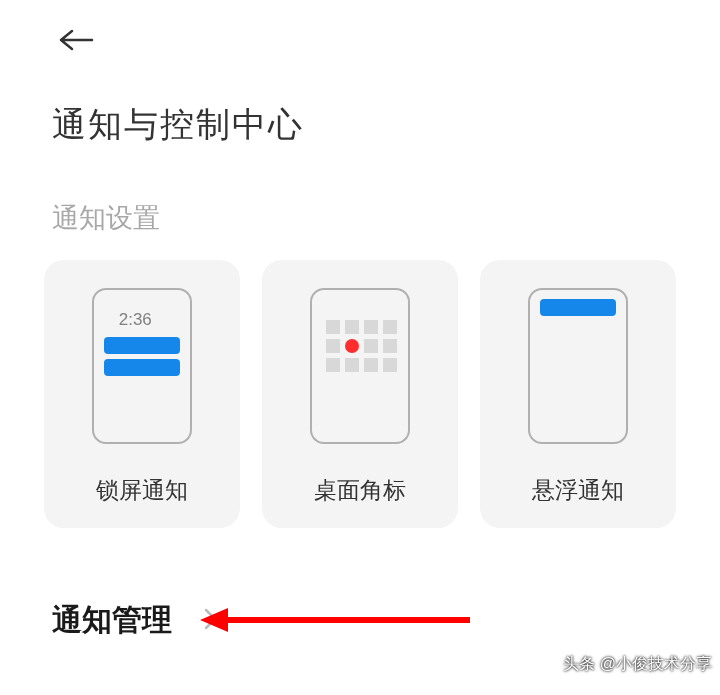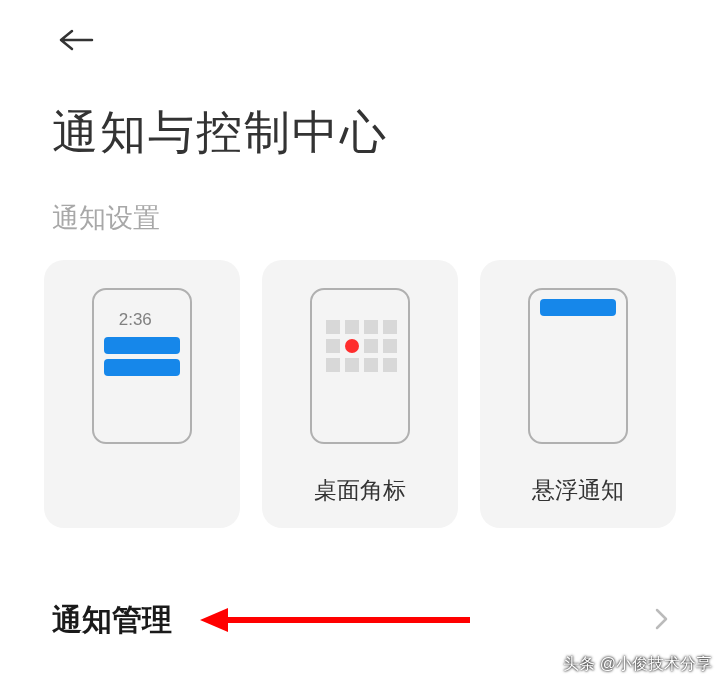--- a/index.html
+++ b/index.html
@@ -22,21 +22,21 @@
       cursor: pointer;
     }
     .back-btn svg {
       width: 36px;
       height: 24px;
     }
     .page-title {
       position: absolute;
       top: 102px;
       left: 52px;
-      font-size: 46px;
+      font-size: 34px;
       font-weight: 400;
       color: #333333;
       letter-spacing: 2px;
     }
     .section-label {
       position: absolute;
       top: 200px;
       left: 52px;
       font-size: 27px;
       color: #a8a8a8;
@@ -131,21 +131,20 @@
       color: #333333;
       font-weight: 400;
     }
     .list-item {
       position: absolute;
       top: 600px;
       left: 52px;
       right: 52px;
       display: flex;
       align-items: center;
-      justify-content: space-between;
       cursor: pointer;
       gap: 32px;
     }
     .list-item-label {
       font-size: 30px;
       font-weight: 600;
       color: #1a1a1a;
     }
     .chevron {
       color: #bbbbbb;
@@ -194,20 +193,21 @@
 <div class="section-label">通知设置</div>
 
 <div class="cards-row">
 
   <div class="card">
     <div class="phone-frame lock">
       <div class="clock">2:36</div>
       <div class="bar1"></div>
       <div class="bar2"></div>
     </div>
+    <div class="card-label">锁屏通知</div>
   </div>
 
   <div class="card">
     <div class="phone-frame">
       <div class="badge-grid">
         <div class="cell"></div>
           <div class="cell"></div>
           <div class="cell"></div>
           <div class="cell"></div>
         <div class="cell"></div>

